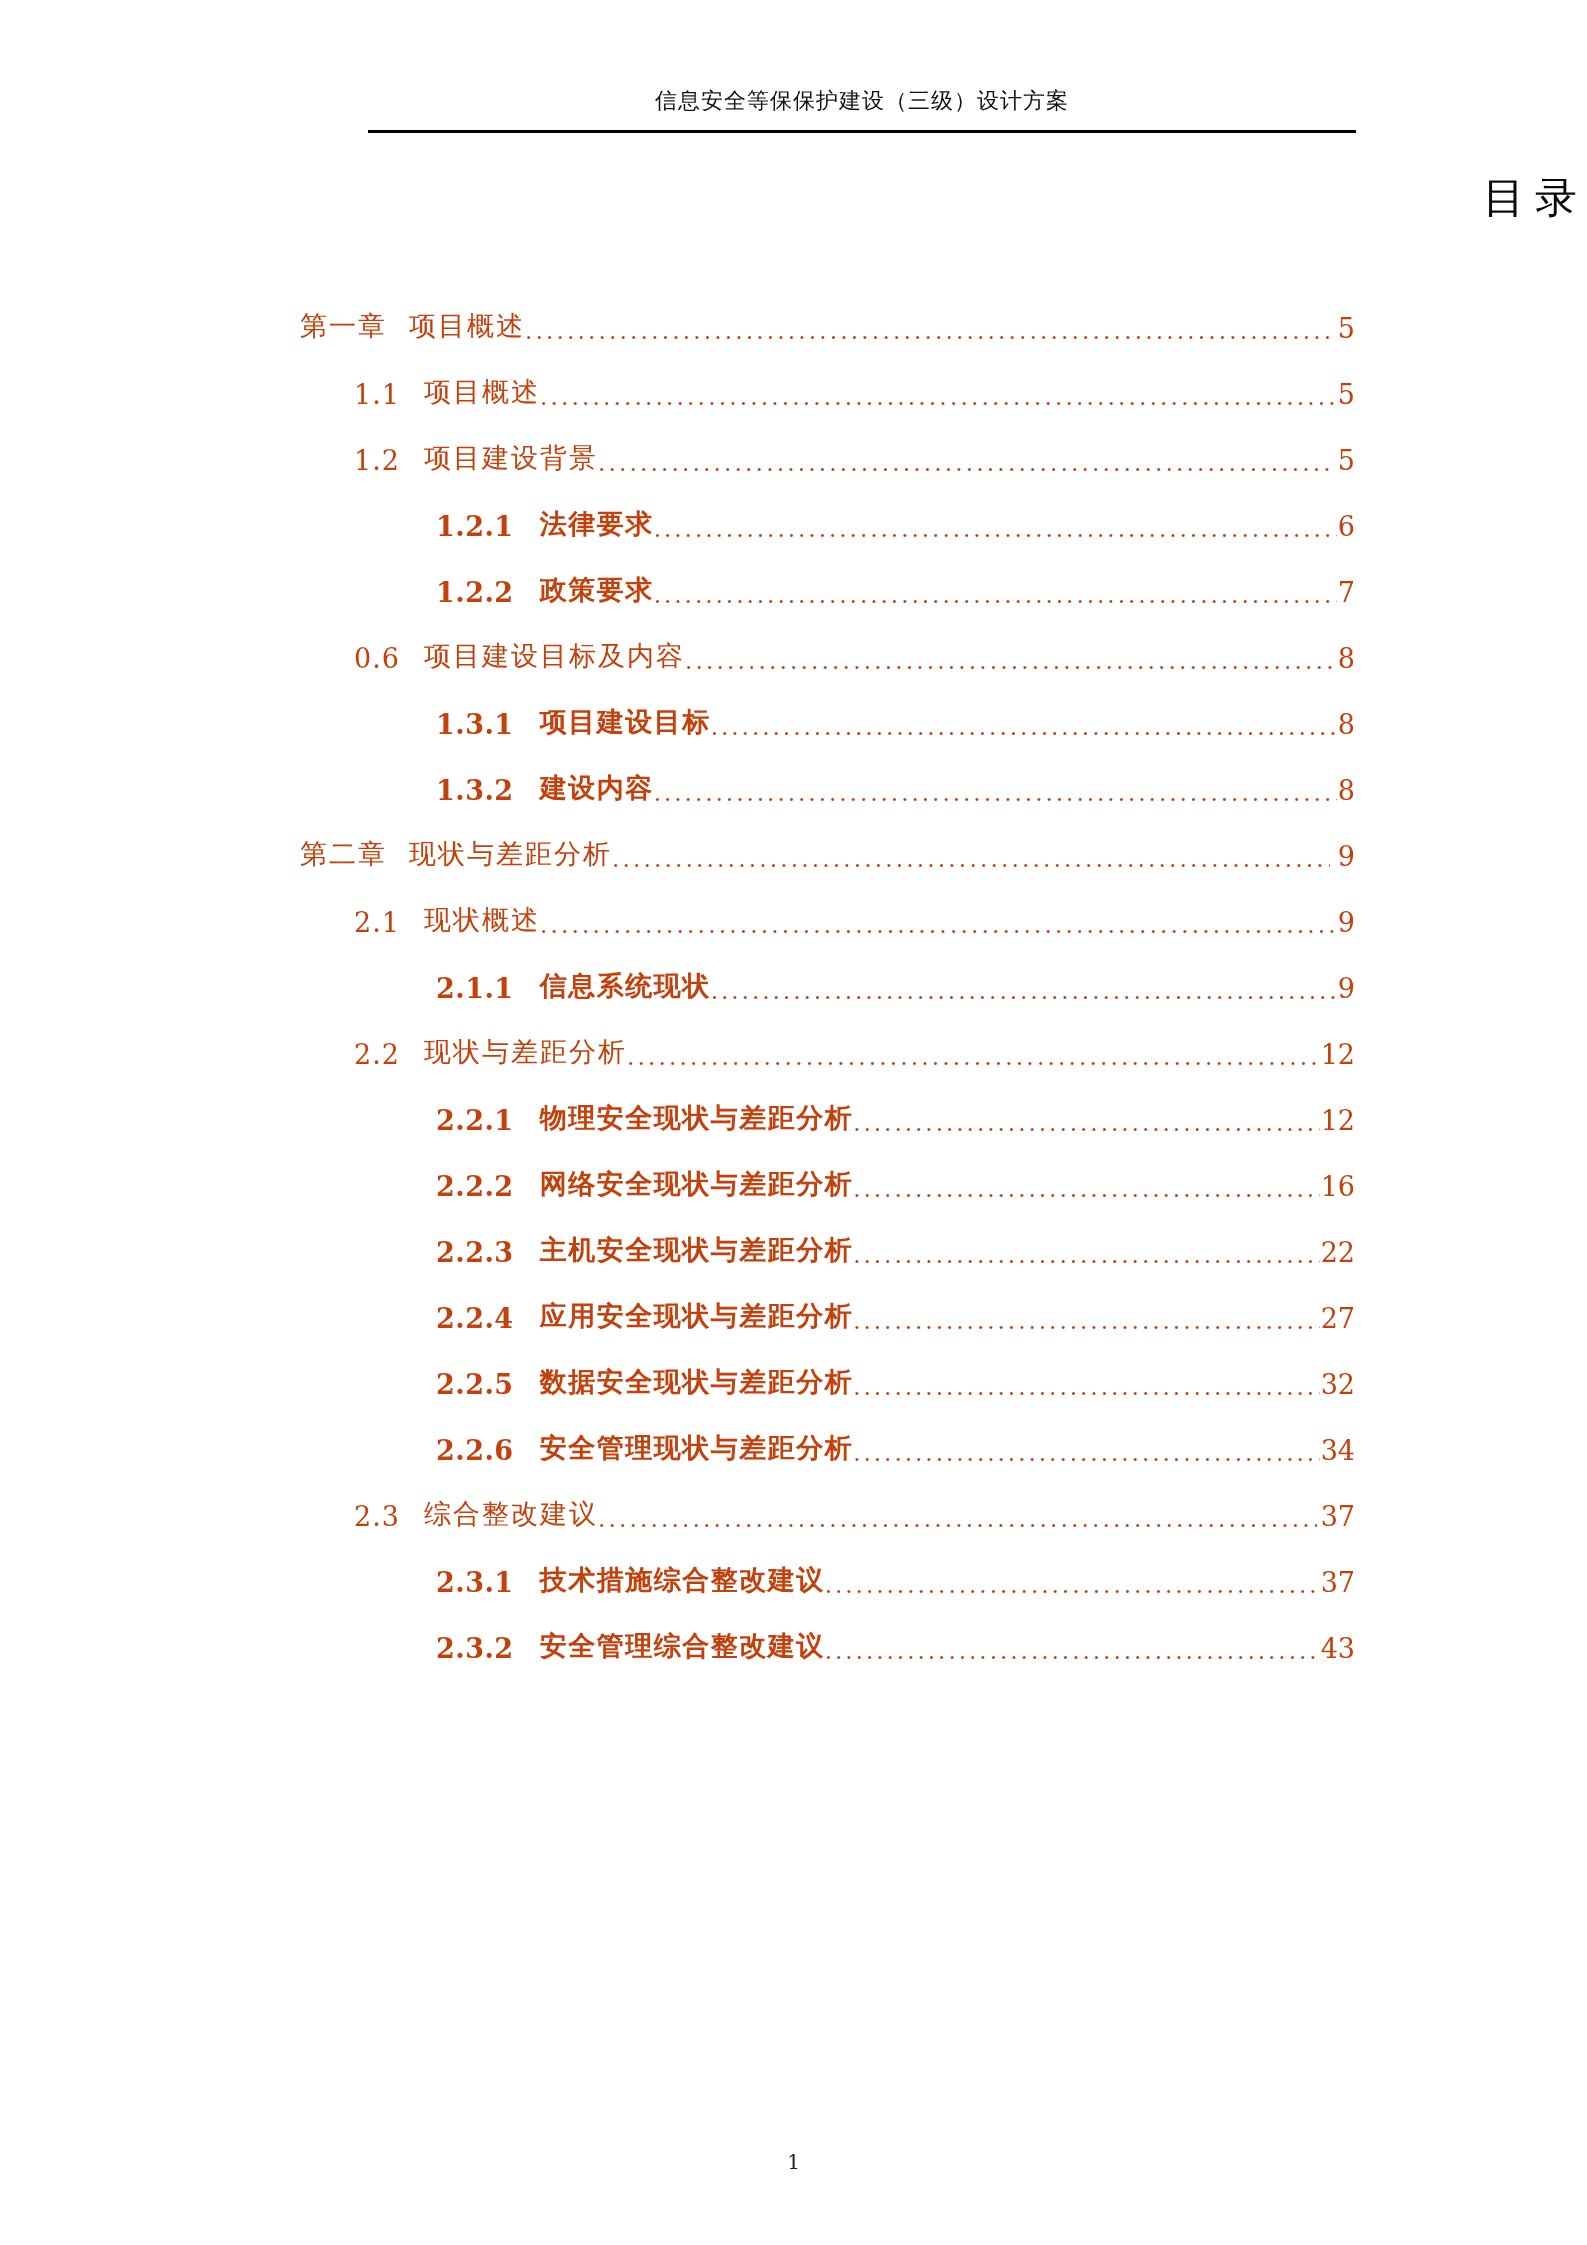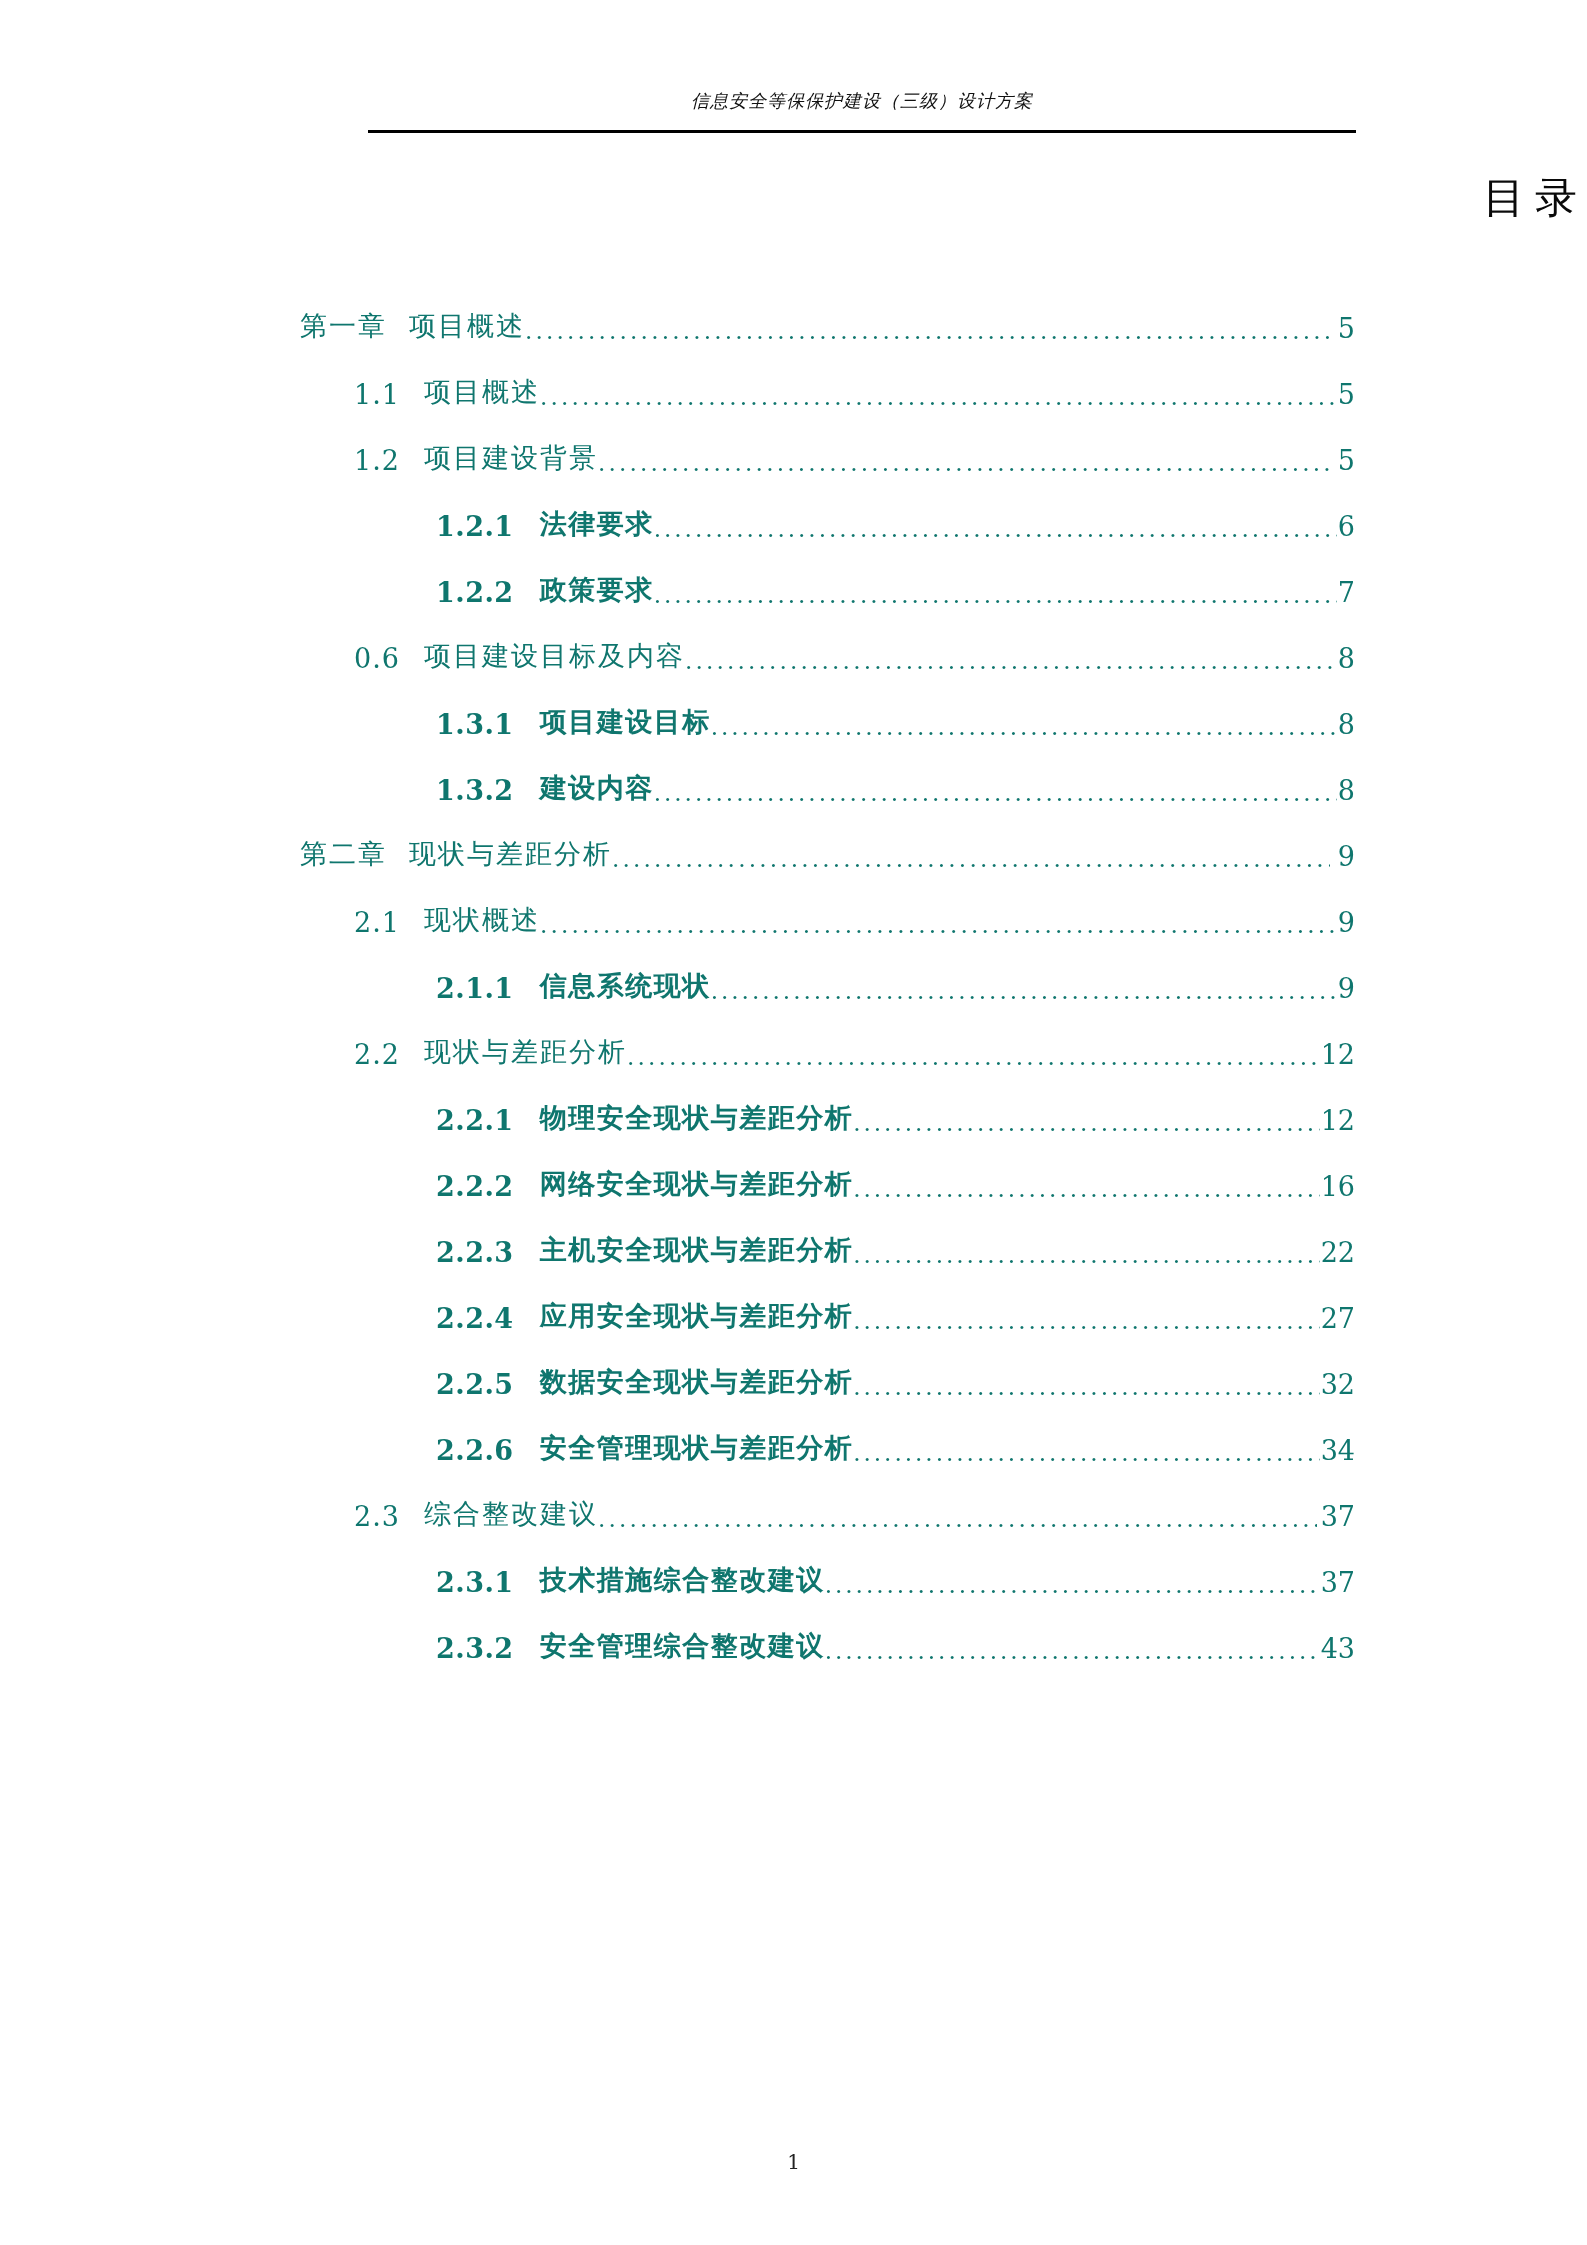--- a/index.html
+++ b/index.html
@@ -21,26 +21,25 @@
 
   
   .page-header {
     position: absolute;
     left: 368px;
     top: 84px;
     width: 988px;
     text-align: center;
   }
   .page-header-text {
-    font-size: 18px;
+    font-size: 22px;
     letter-spacing: 1px;
     line-height: 34px;
     white-space: nowrap;
     color: #111111;
-    font-style: italic;
   }
   .header-rule {
     position: absolute;
     left: 368px;
     top: 130px;
     width: 988px;
     height: 0;
     border-top: 3px solid #000000;
   }
 
@@ -64,21 +63,21 @@
     top: 278px;
     width: 1587px;
   }
 
   .toc-row {
     display: flex;
     align-items: flex-end;
     height: 66px;
     padding-right: 232px;
     box-sizing: border-box;
-    color: #0f766e;
+    color: #c2410c;
   }
 
   .toc-num {
     flex: 0 0 auto;
     white-space: nowrap;
   }
   .toc-label {
     flex: 0 0 auto;
     white-space: nowrap;
   }

